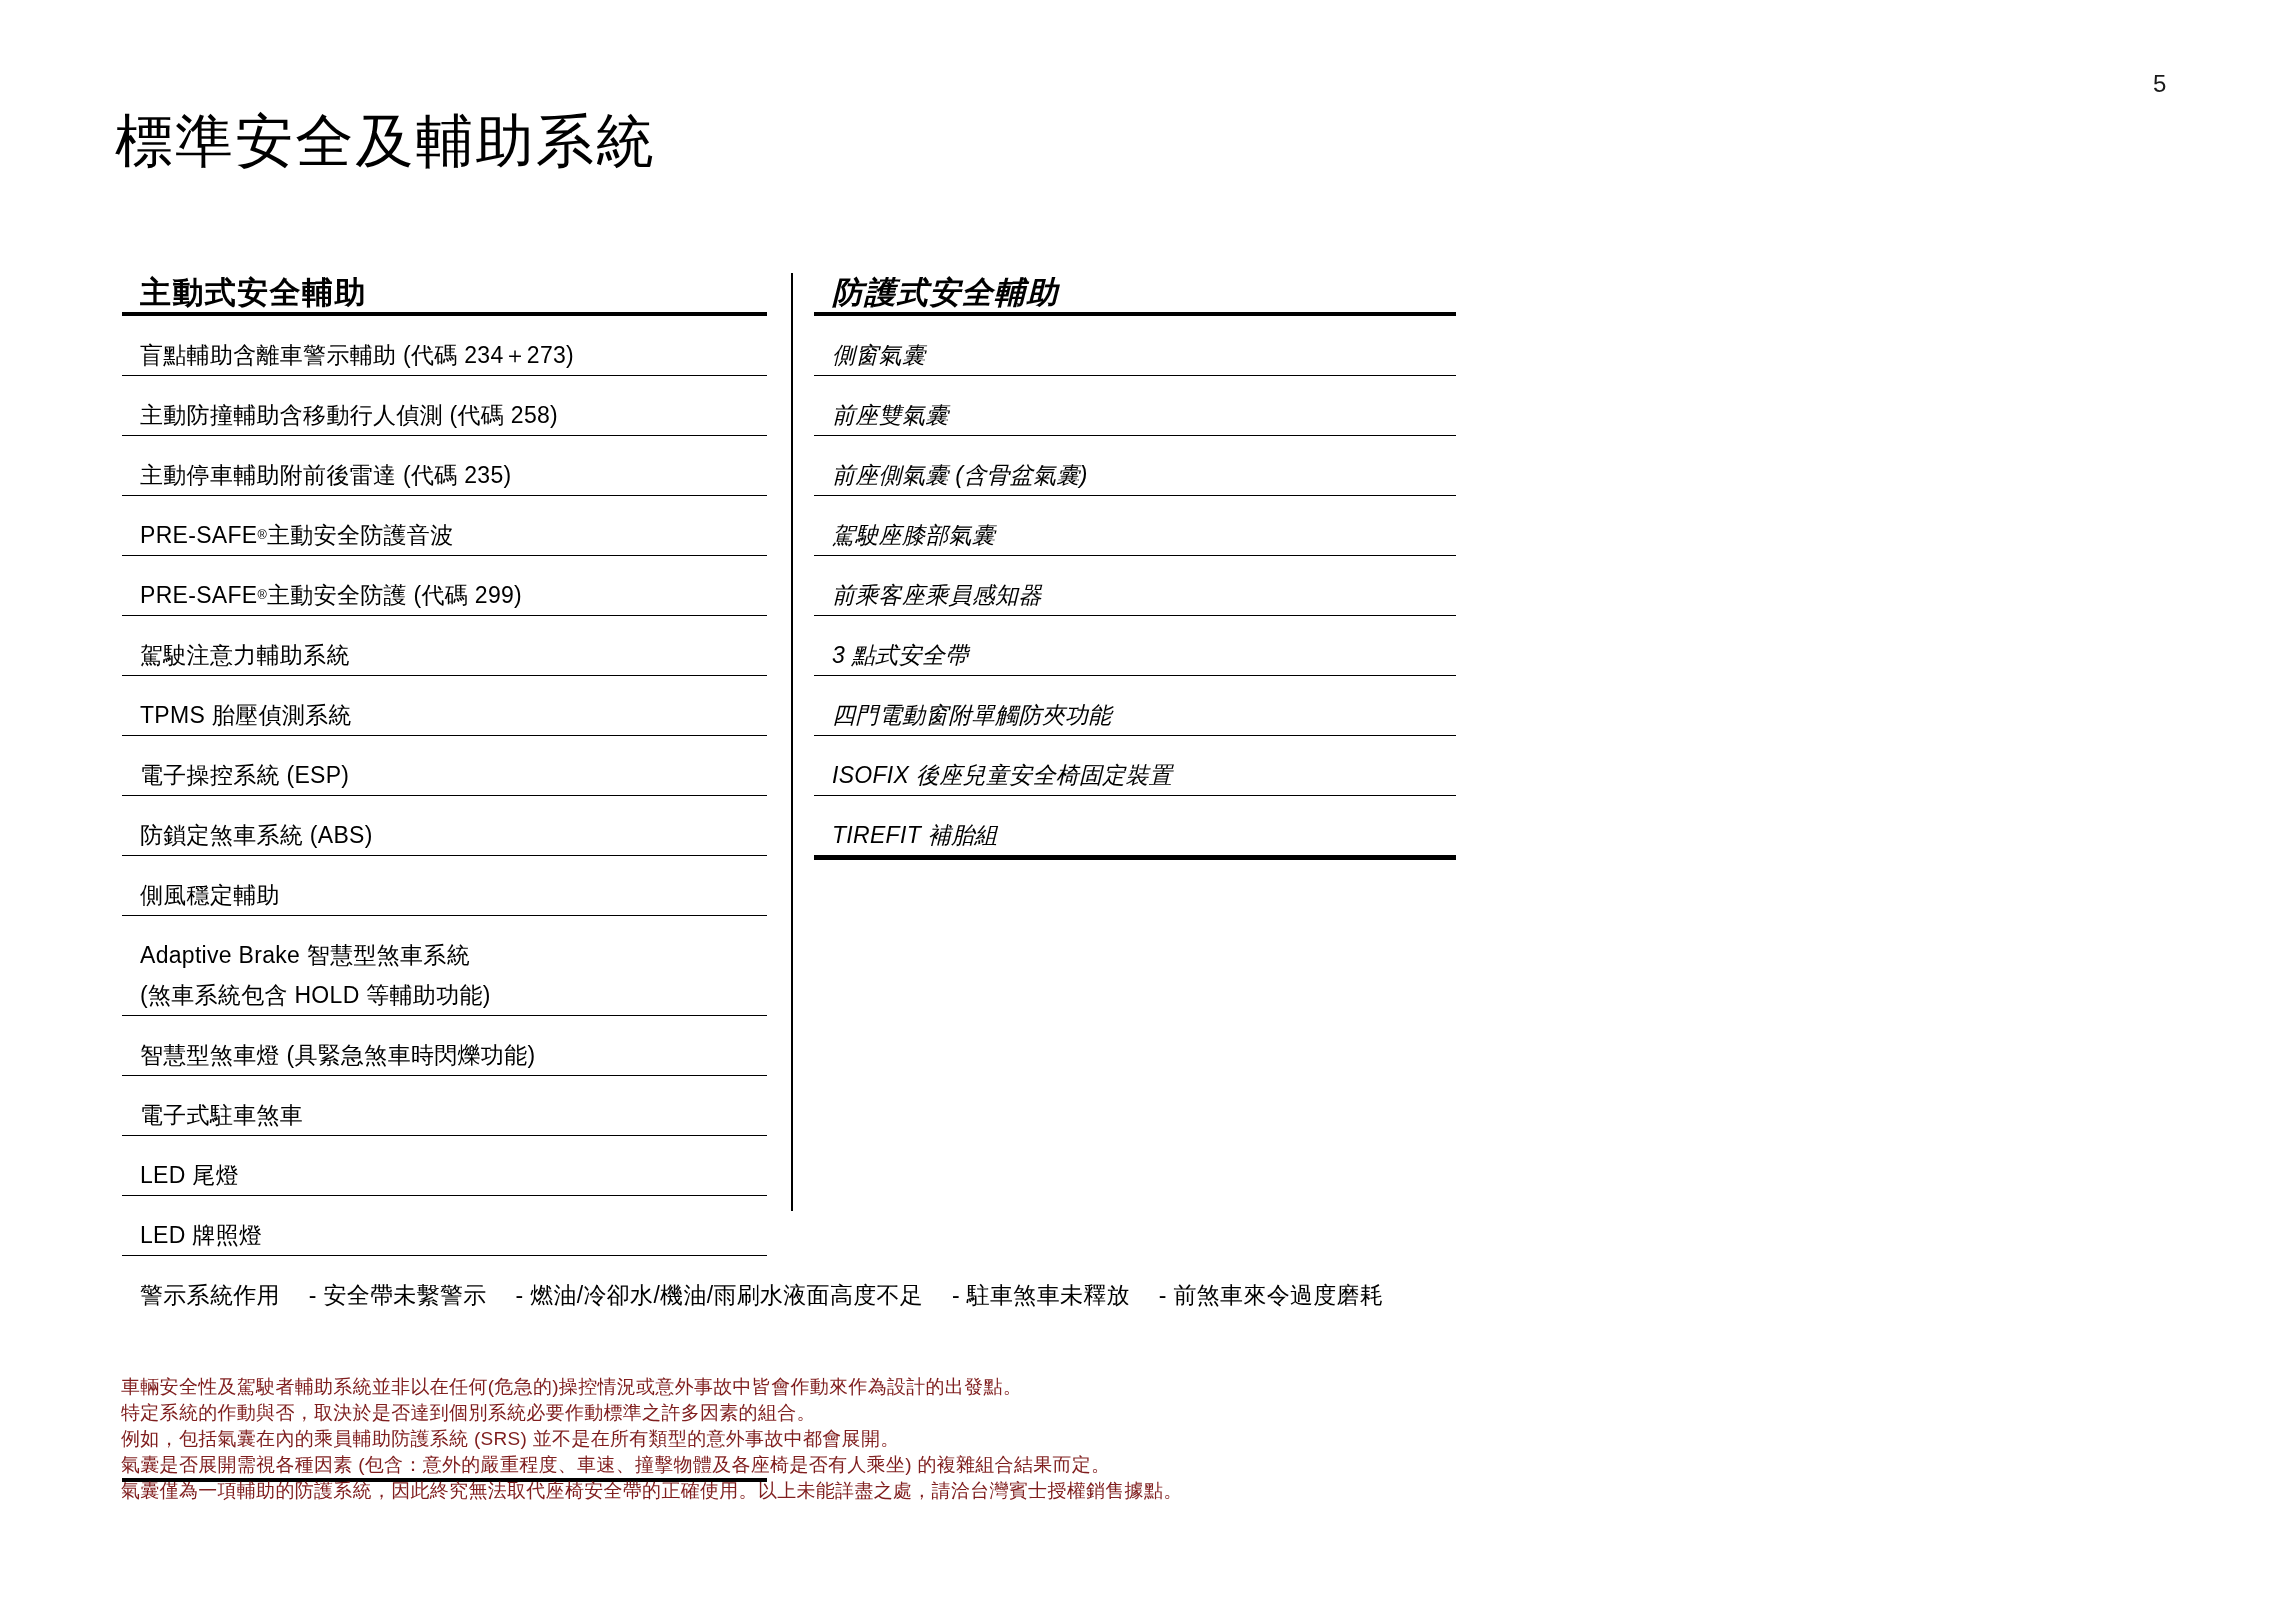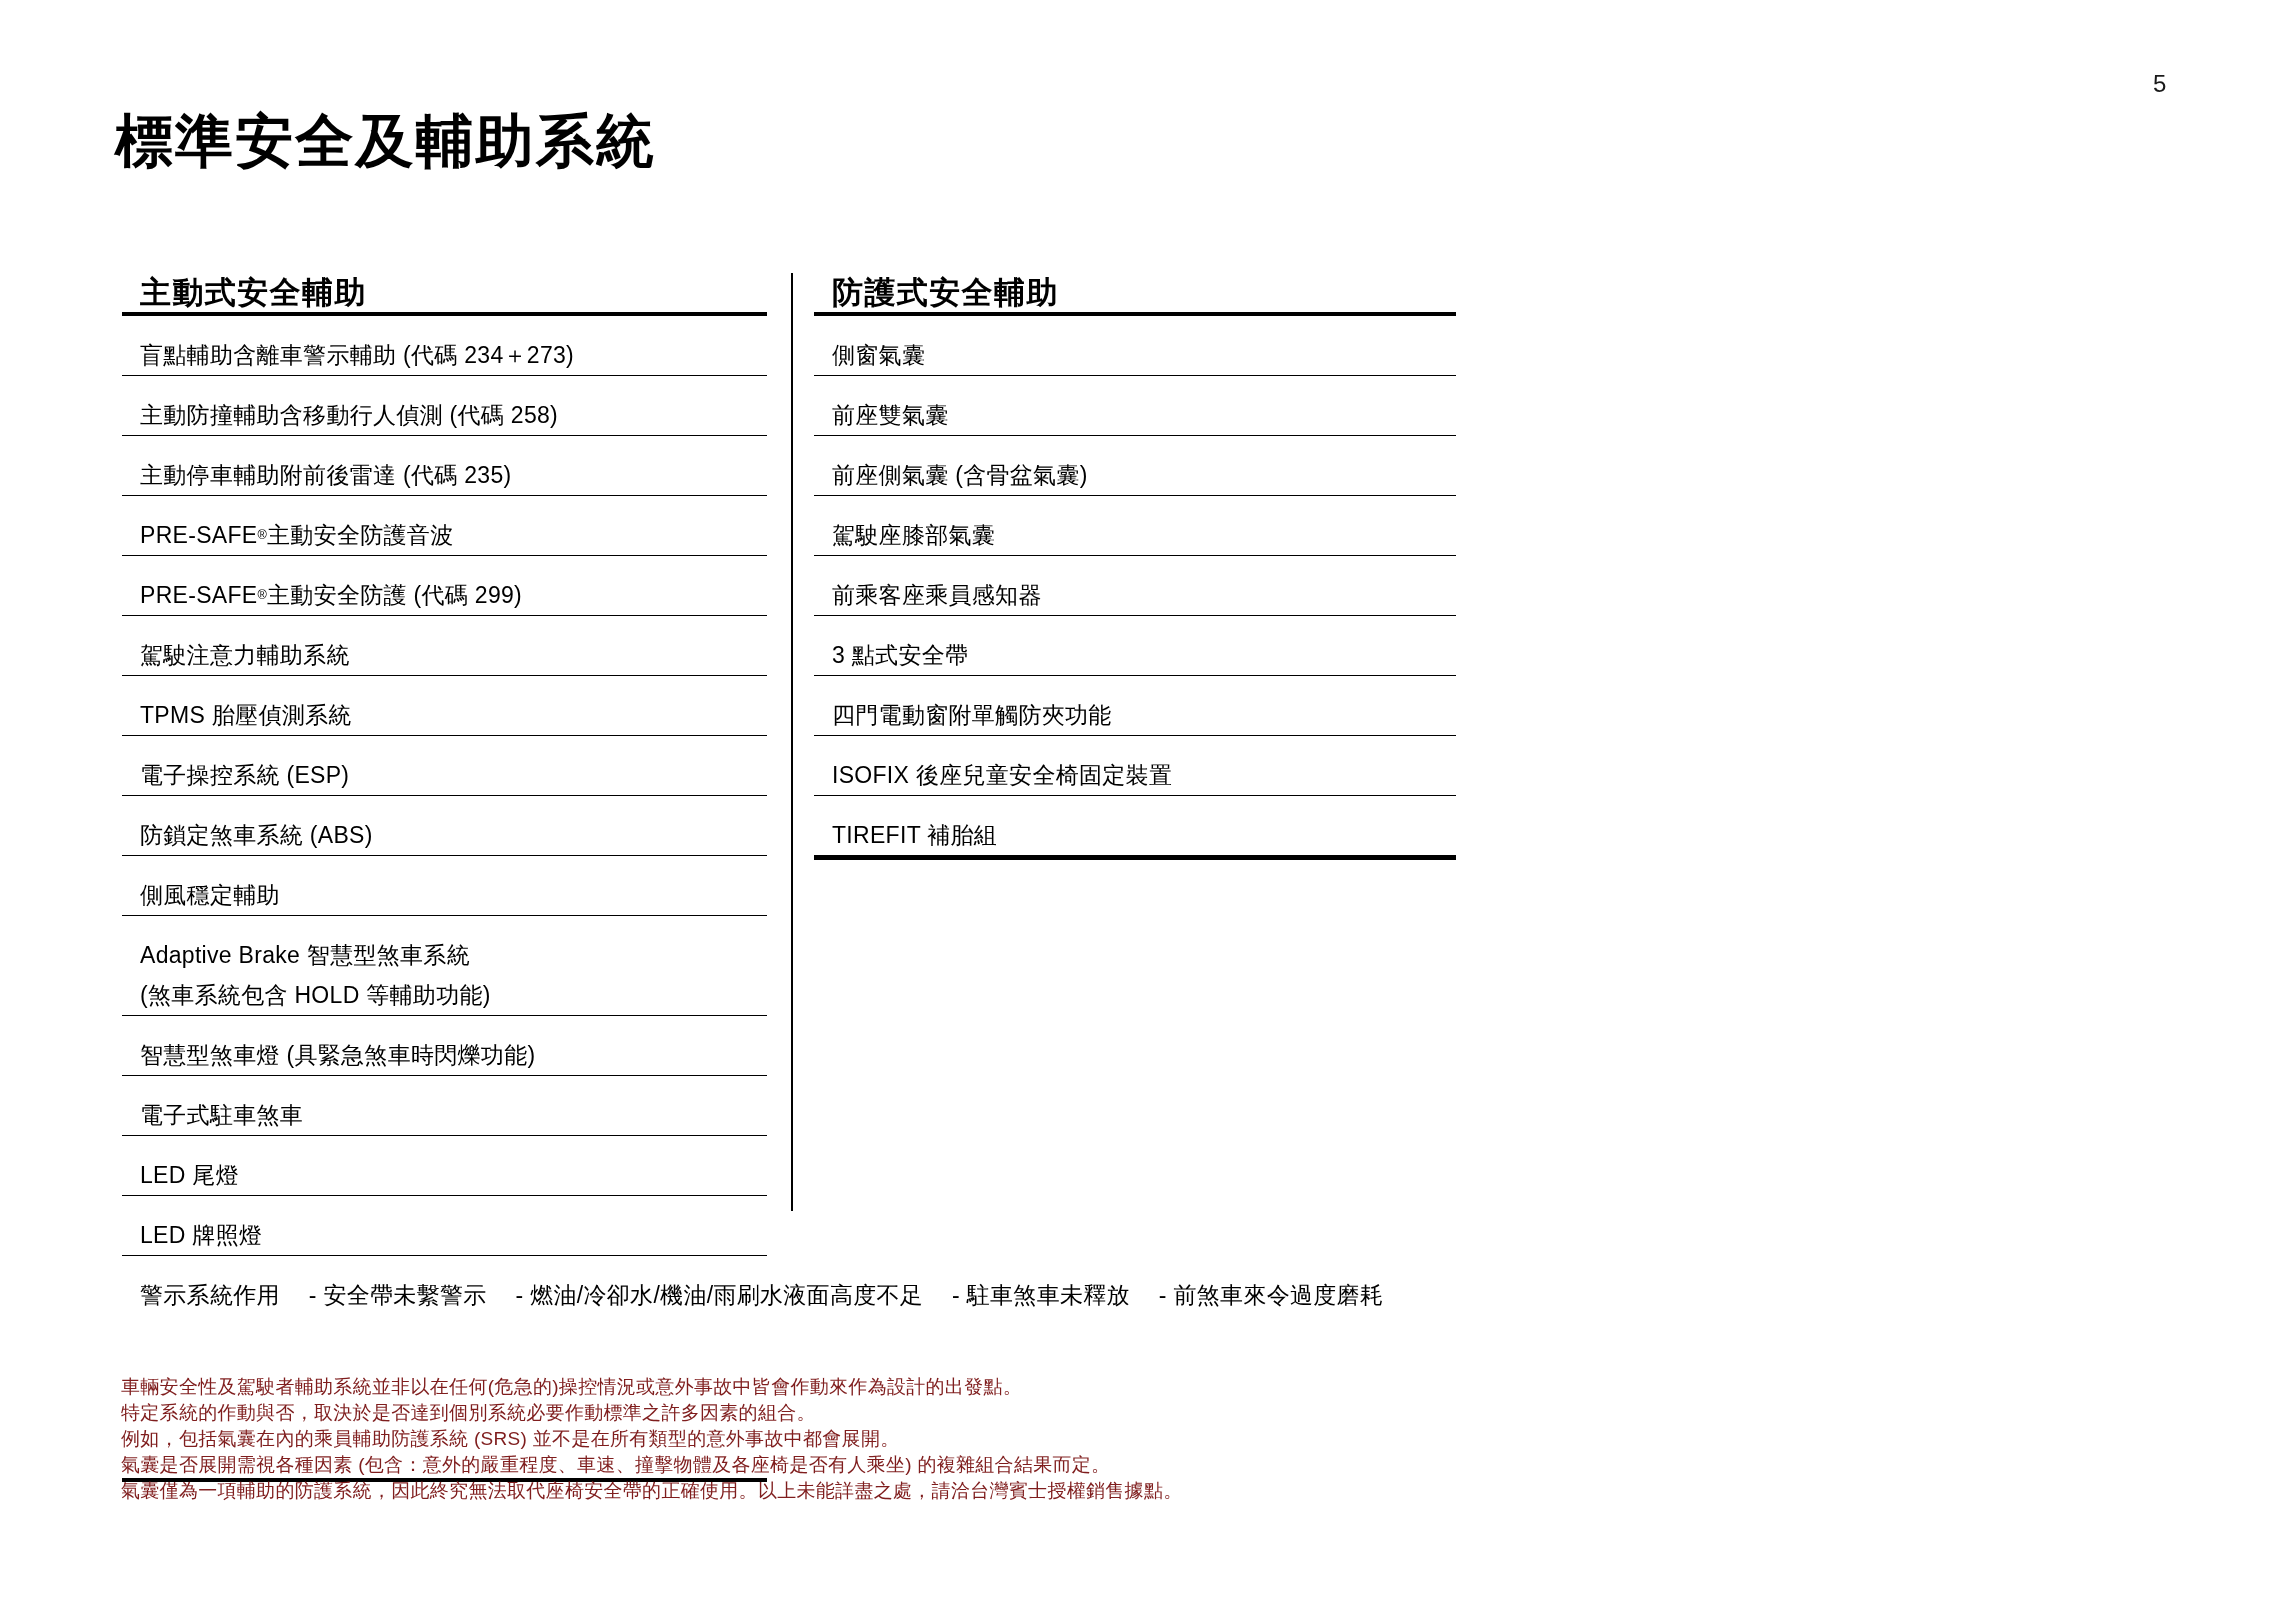--- a/index.html
+++ b/index.html
@@ -13,27 +13,27 @@
   }
 
   .page-number {
     position:absolute; left:2153px; top:70px;
     font-size:24px; color:#1a1a1a;
   }
 
   .title {
     position:absolute; left:115px; top:110px; margin:0;
     font-family:"Liberation Serif","DejaVu Serif",serif;
-    font-weight:700;
+    font-weight:400;
     font-size:58px; letter-spacing:2.1px; line-height:1.1;
   }
 
   .col { position:absolute; top:273px; }
   .col-left  { left:122px;  width:645px; }
-  .col-right { left:814px; width:642px; }
+  .col-right { left:814px; width:642px;font-style:italic; }
 
   .divider {
     position:absolute; left:791px; top:273px;
     width:2.1px; height:938px; background:#000;
   }
 
   .col-header {
     height:43px; box-sizing:border-box;
     border-bottom:4.8px solid #000;
     display:flex; align-items:center;

